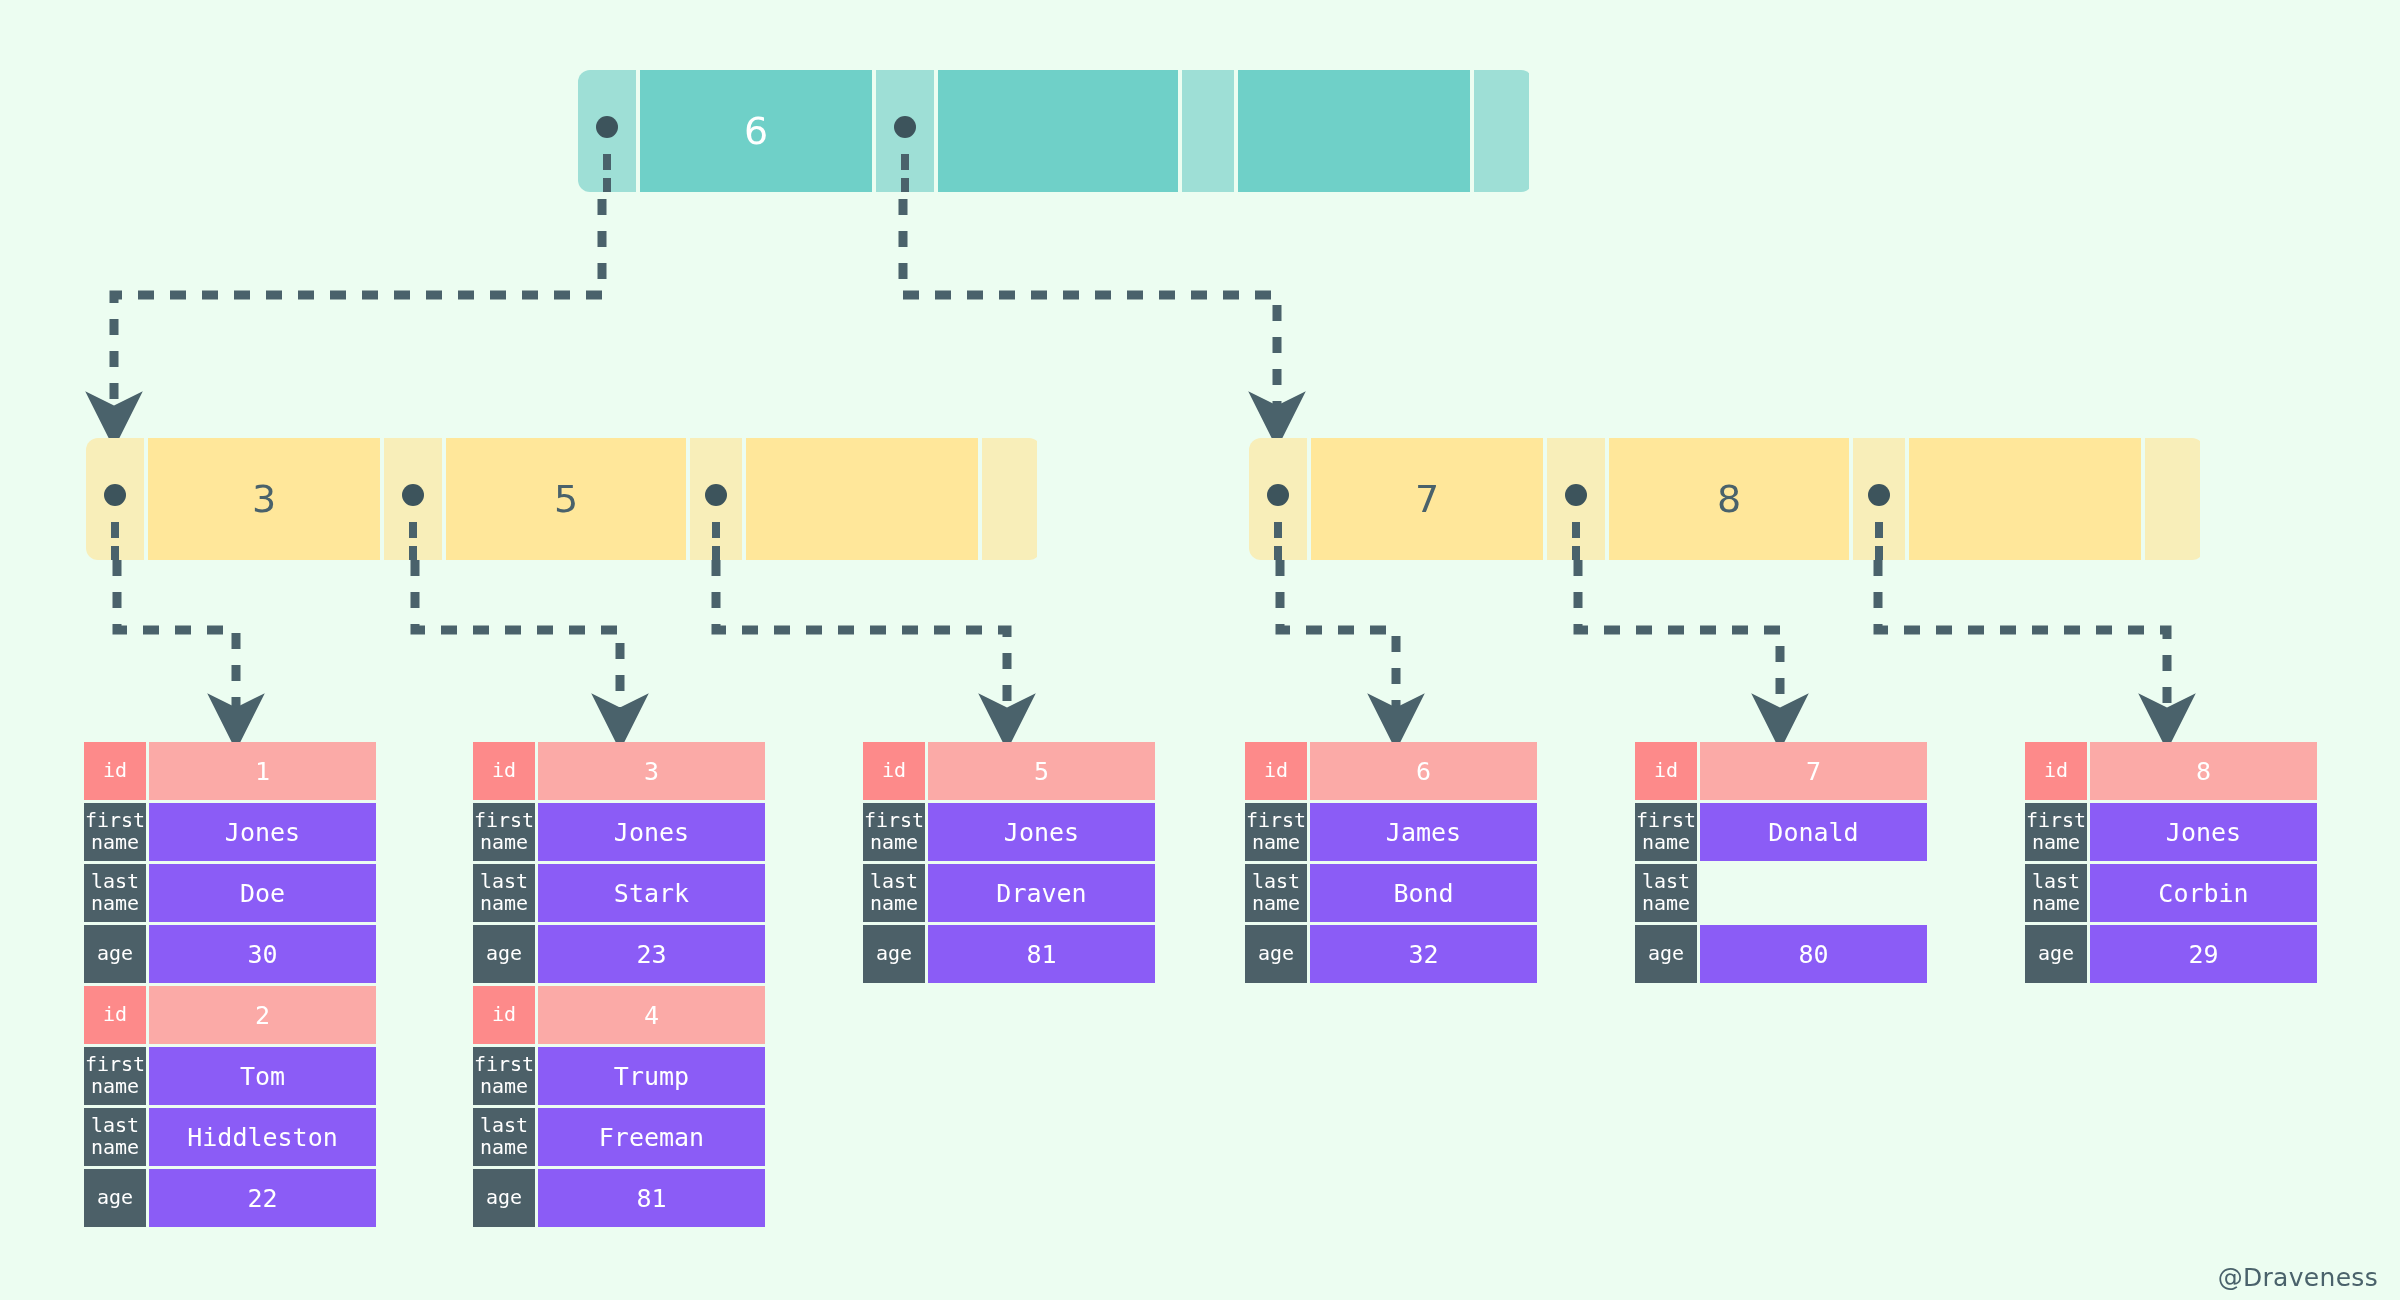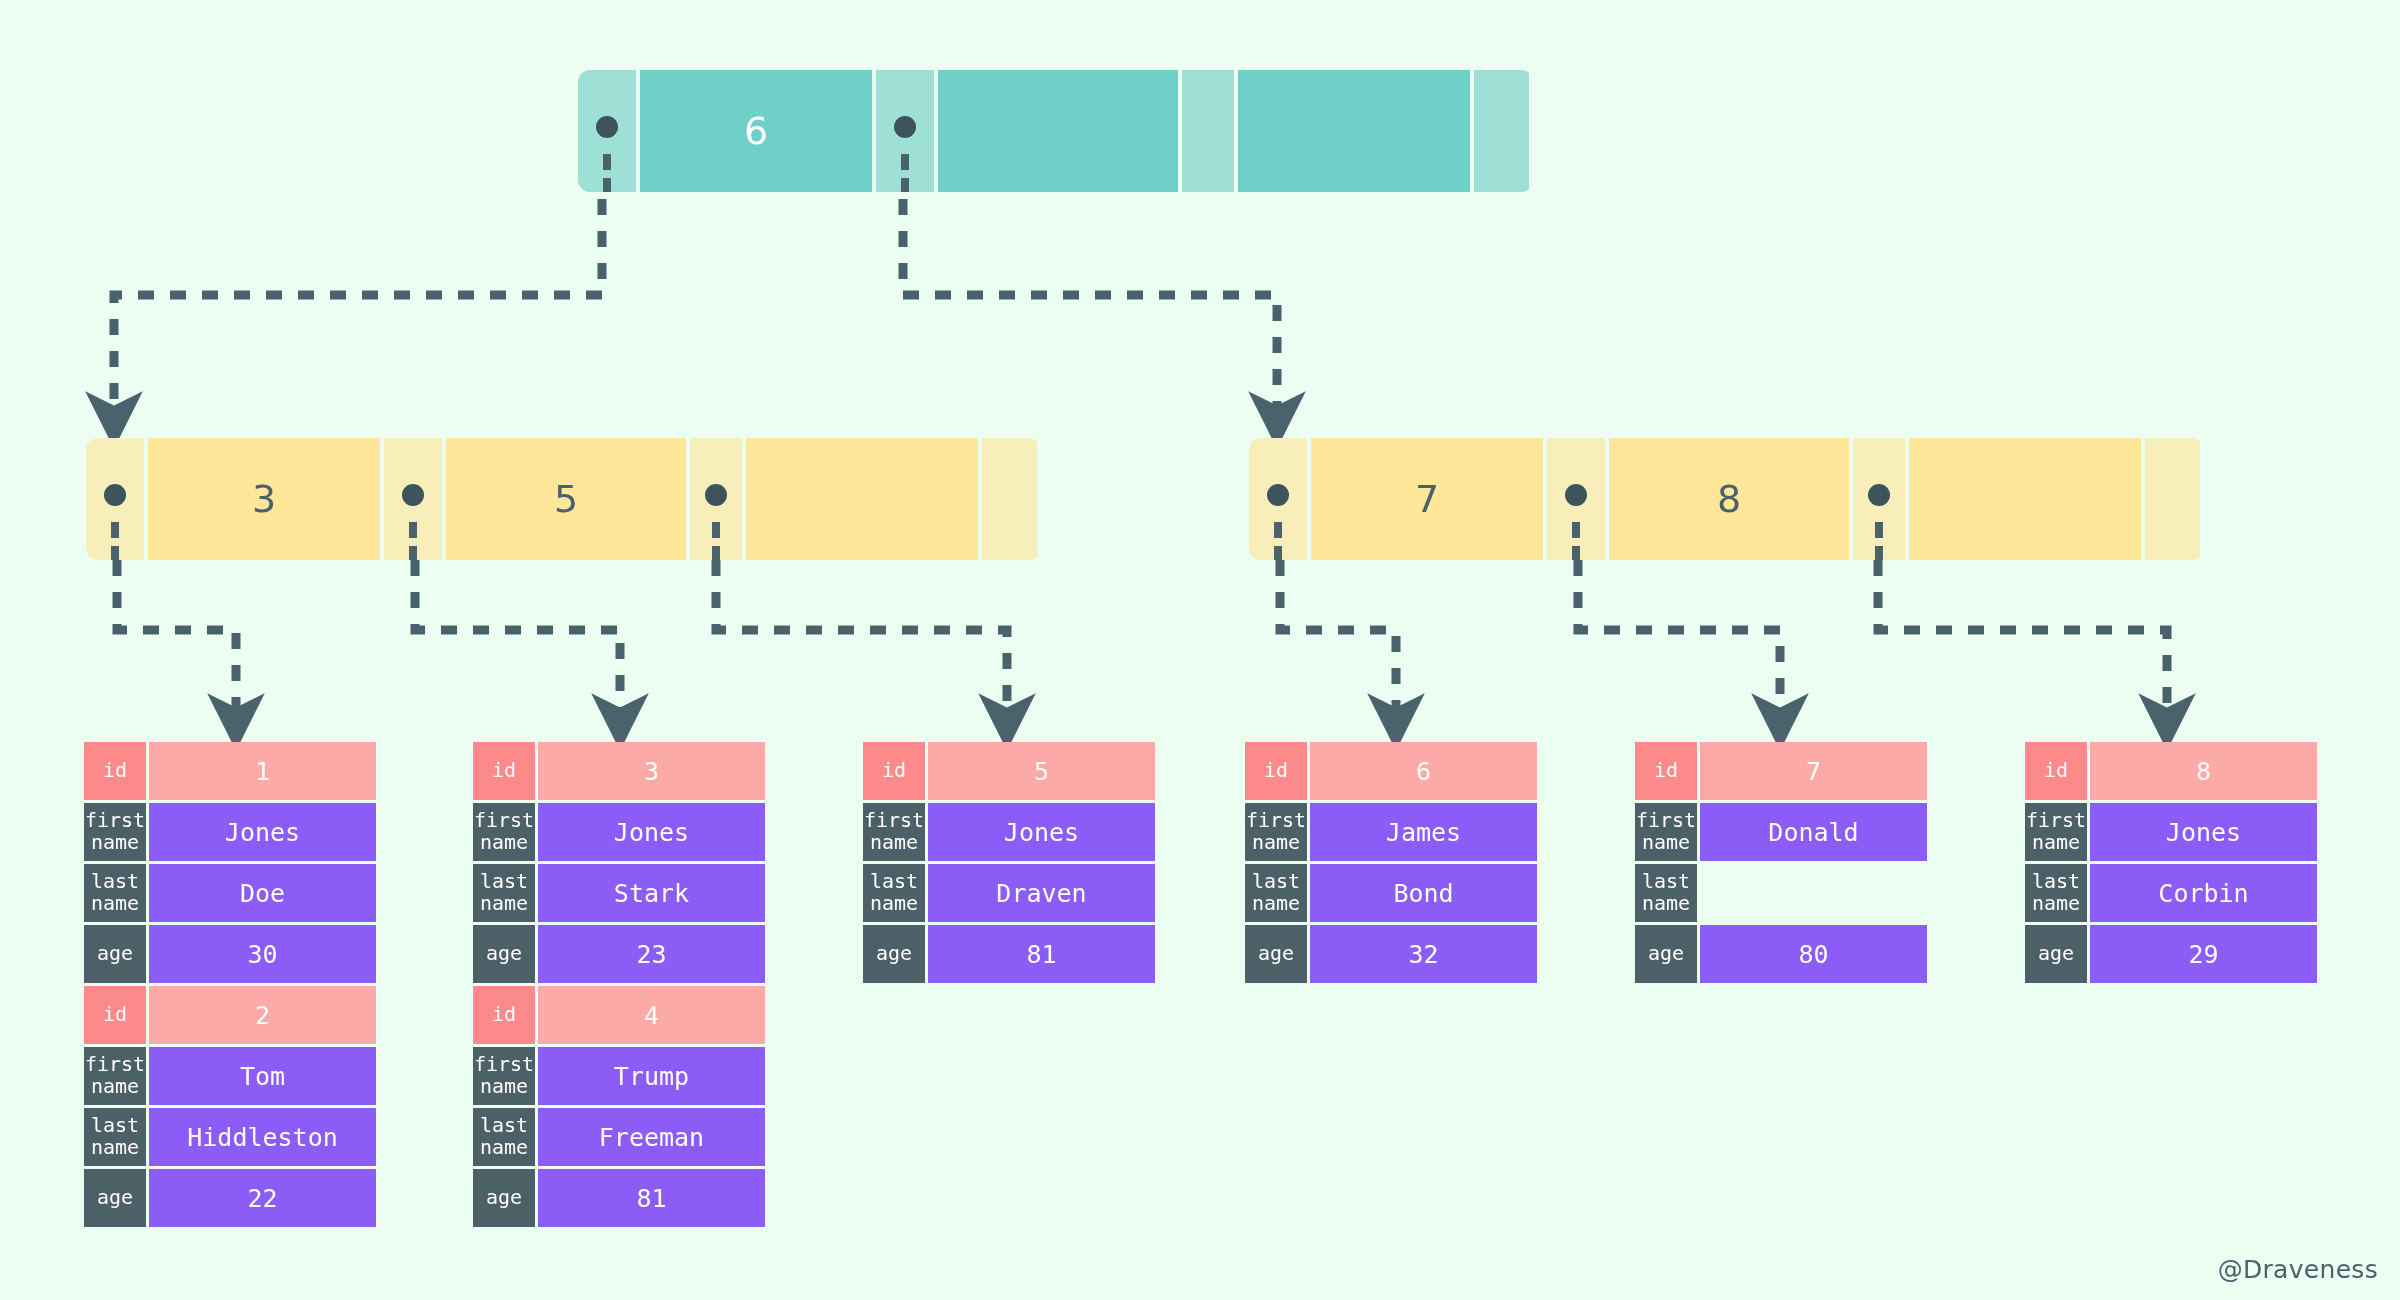--- a/index.html
+++ b/index.html
@@ -122,21 +122,21 @@
     box-sizing: border-box;
   }
   .rec-row.idrow .rec-label { background: #fd8a8a; }
   .rec-row.idrow .rec-value { background: #fbaaa7; }
   .rec-gap { height: 3px; }
 
   
   .watermark {
     position: absolute;
     right: 22px;
-    bottom: 16px;
+    bottom: 8px;
     font-family: "DejaVu Sans", "Liberation Sans", sans-serif;
     font-size: 25px;
     color: #4a626b;
     letter-spacing: 0.3px;
   }
 </style>
 </head>
 <body>
 
 <div id="stage">

